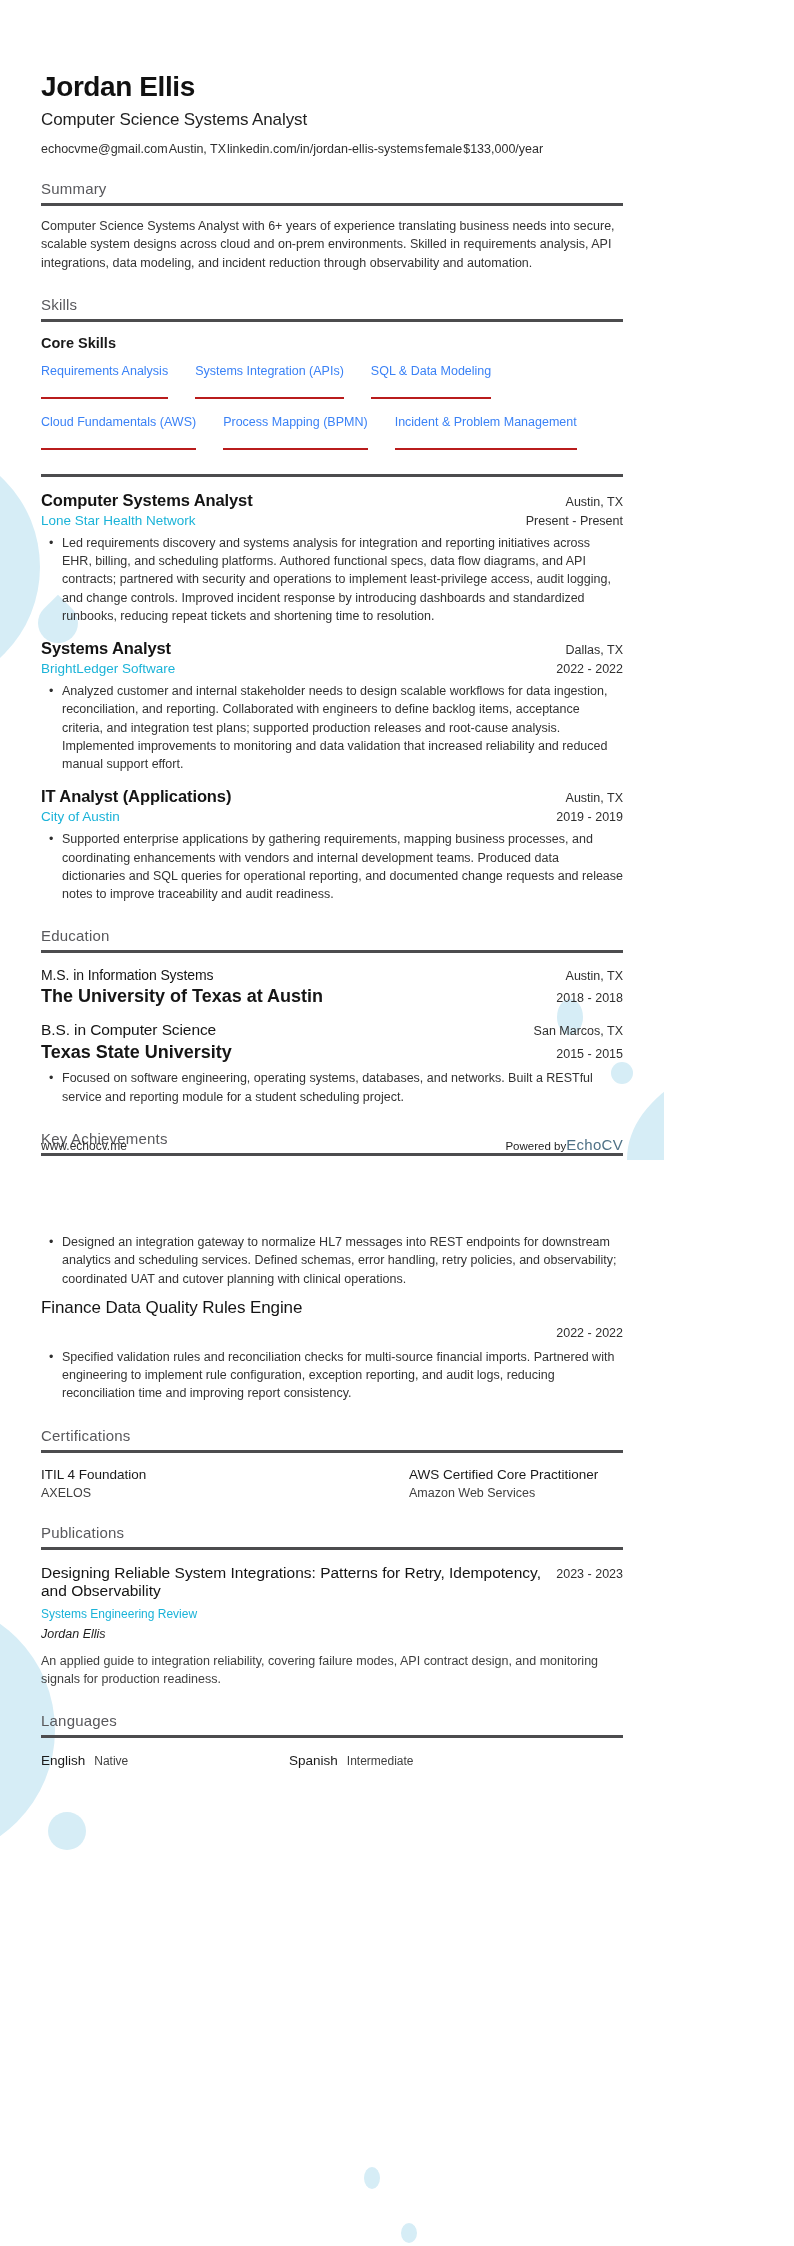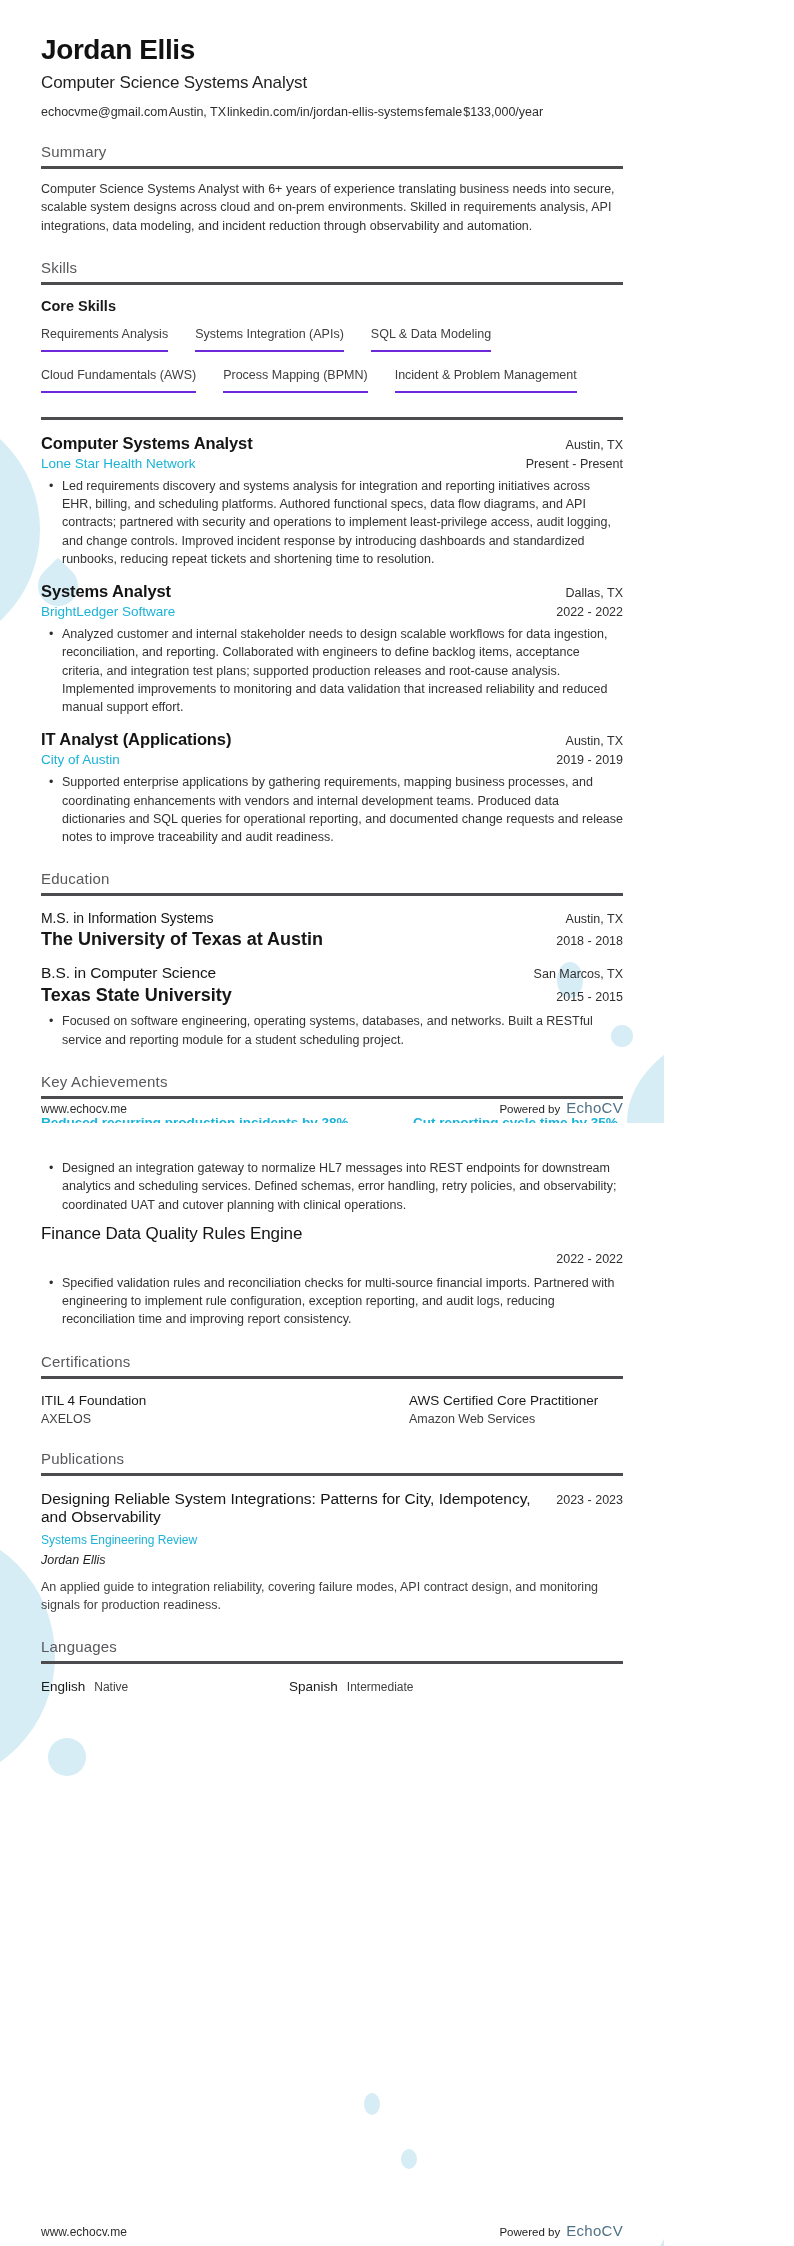--- a/index.html
+++ b/index.html
@@ -8,40 +8,40 @@
     --rule:#4c4c4e;
     --ink:#1d1d1d;
     --body:#333333;
     --muted:#3f3f3f;
     --headgray:#58585c;
   }
   *{margin:0;padding:0;box-sizing:border-box;}
   html,body{background:#ffffff;}
   body{font-family:"Liberation Sans",sans-serif;color:var(--body);}
   .doc{width:794px;margin:0 auto;background:#fff;}
-  .page{position:relative;width:664px;height:1123px;overflow:hidden;background:#fff;}
+  .page{position:relative;width:664px;height:1123px;overflow:hidden;background:#fff;margin-top:37px;}
   .decor{position:absolute;inset:0;z-index:0;}
   .blob{position:absolute;background:var(--decor);border-radius:50%;}
   .blob.drop{border-radius:0 50% 50% 50%;transform:rotate(45deg);}
   .content{position:relative;z-index:1;padding:34px 41px 0 41px;}
   .content-p2{padding-top:36px;}
 
   .name{font-size:28px;font-weight:700;color:#111;letter-spacing:-0.4px;line-height:1.15;}
   .subtitle{font-size:17px;color:#1f1f1f;margin-top:7px;letter-spacing:-0.1px;}
   .contact{display:flex;flex-wrap:wrap;column-gap:1px;margin-top:12px;font-size:12.5px;color:#2e2e2e;}
 
   .section{margin-top:24px;}
   .sec-head{font-size:15px;color:var(--headgray);letter-spacing:0.2px;}
   .sec-rule{height:3px;background:var(--rule);margin-top:6px;}
 
   .summary-text{margin-top:11px;font-size:12.5px;line-height:1.46;color:var(--body);}
 
   .skill-group{margin-top:13px;font-size:14.5px;font-weight:700;color:#1a1a1a;}
   .chips{display:flex;flex-wrap:wrap;column-gap:27px;row-gap:16px;margin-top:13px;}
-  .chip{font-size:12.5px;color:#404040;border-bottom:2px solid #6d28d9;padding-bottom:9px;}
+  .chip{font-size:12.5px;color:#3b82f6;border-bottom:2px solid #b91c1c;padding-bottom:19px;}
 
   .entry{margin-top:14px;}
   .entry:first-of-type{margin-top:12px;}
   .row{display:flex;justify-content:space-between;align-items:baseline;}
   .etitle{font-size:16.5px;font-weight:600;color:#141414;letter-spacing:-0.1px;}
   .eright{font-size:12.5px;color:#2f2f2f;white-space:nowrap;}
   .ecompany{font-size:13.5px;font-weight:500;color:var(--accent);margin-top:3px;}
   .eschool{font-size:18px;font-weight:700;color:#161616;margin-top:3px;}
   .bullet{position:relative;margin-top:6px;padding-left:21px;font-size:12.5px;line-height:1.46;color:var(--body);}
   .bullet::before{content:"\2022";position:absolute;left:8px;color:#2e2e2e;}
@@ -62,21 +62,21 @@
   .pub-desc{font-size:12.5px;color:var(--muted);margin-top:11px;line-height:1.44;}
   .pub-row{margin-top:14px;}
 
   .lang-grid{display:grid;grid-template-columns:248px 248px 1fr;margin-top:15px;}
   .lang-pair{display:flex;align-items:baseline;}
   .lang-name{font-size:13.5px;font-weight:500;color:#1a1a1a;}
   .lang-level{font-size:12px;color:var(--muted);margin-left:9px;}
 
   .page-footer{position:absolute;left:41px;right:41px;bottom:7px;display:flex;justify-content:space-between;align-items:baseline;z-index:2;}
   .footer-site{font-size:12px;color:#2e2e2e;}
-  .powered{display:flex;align-items:baseline;gap:6px;}
+  .powered{display:flex;align-items:baseline;}
   .powered-prefix{font-size:11.5px;color:#1d1d1d;}
   .powered-brand{font-size:15px;color:#4f7186;letter-spacing:0.3px;}
 </style>
 </head>
 <body>
 
 <div class="doc">
 
   <section class="page">
     <div class="decor">
@@ -250,21 +250,21 @@
             <div class="cert-issuer">Amazon Web Services</div>
           </div>
         </div>
       </section>
 
       <section class="section">
         <div class="sec-head">Publications</div>
         <div class="sec-rule"></div>
         <div class="pub-row">
           <div class="row">
-            <div class="pub-title">Designing Reliable System Integrations: Patterns for City, Idempotency, and Observability</div>
+            <div class="pub-title">Designing Reliable System Integrations: Patterns for Retry, Idempotency, and Observability</div>
             <div class="eright">2023 - 2023</div>
           </div>
           <div class="pub-venue">Systems Engineering Review</div>
           <div class="pub-author">Jordan Ellis</div>
           <div class="pub-desc">An applied guide to integration reliability, covering failure modes, API contract design, and monitoring signals for production readiness.</div>
         </div>
       </section>
 
       <section class="section">
         <div class="sec-head">Languages</div>

